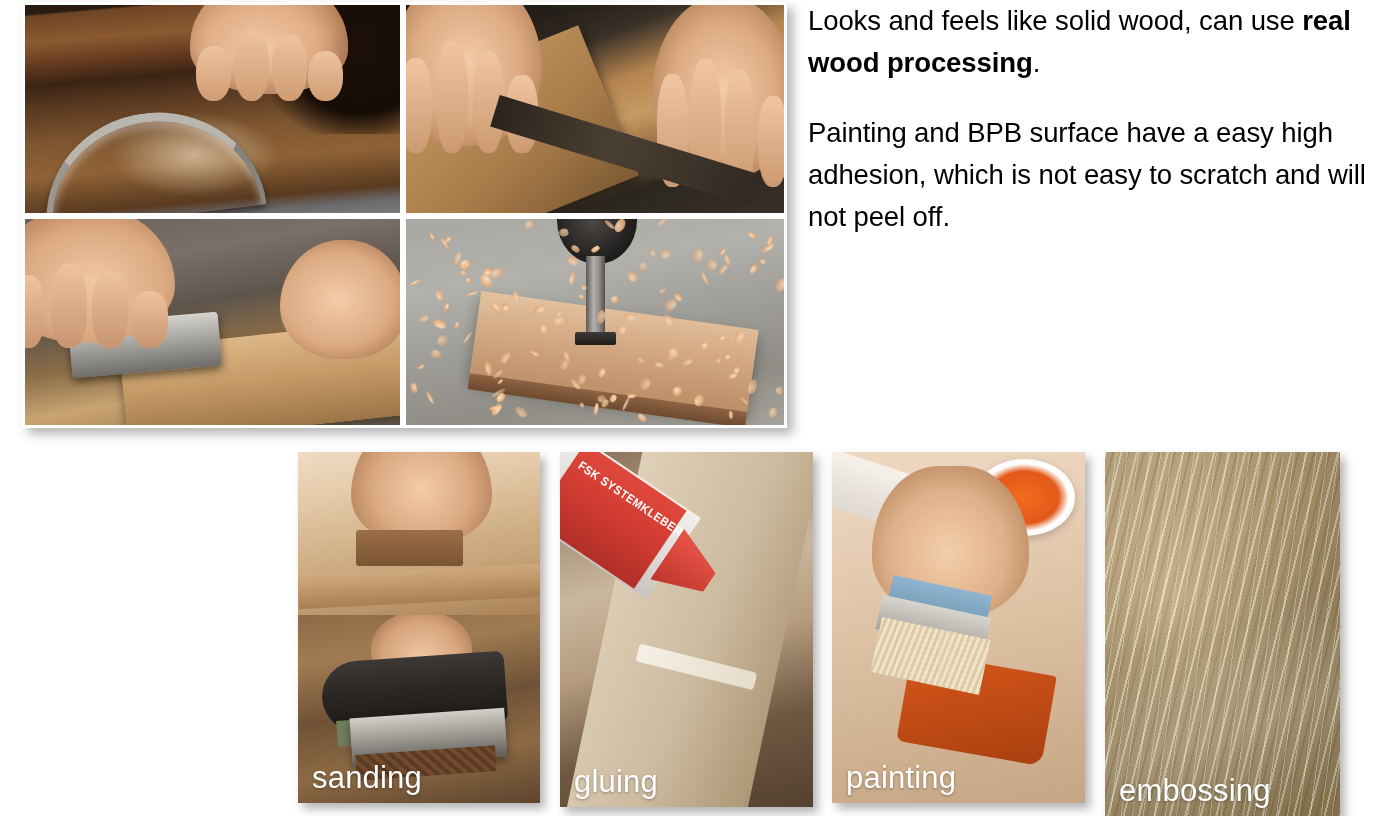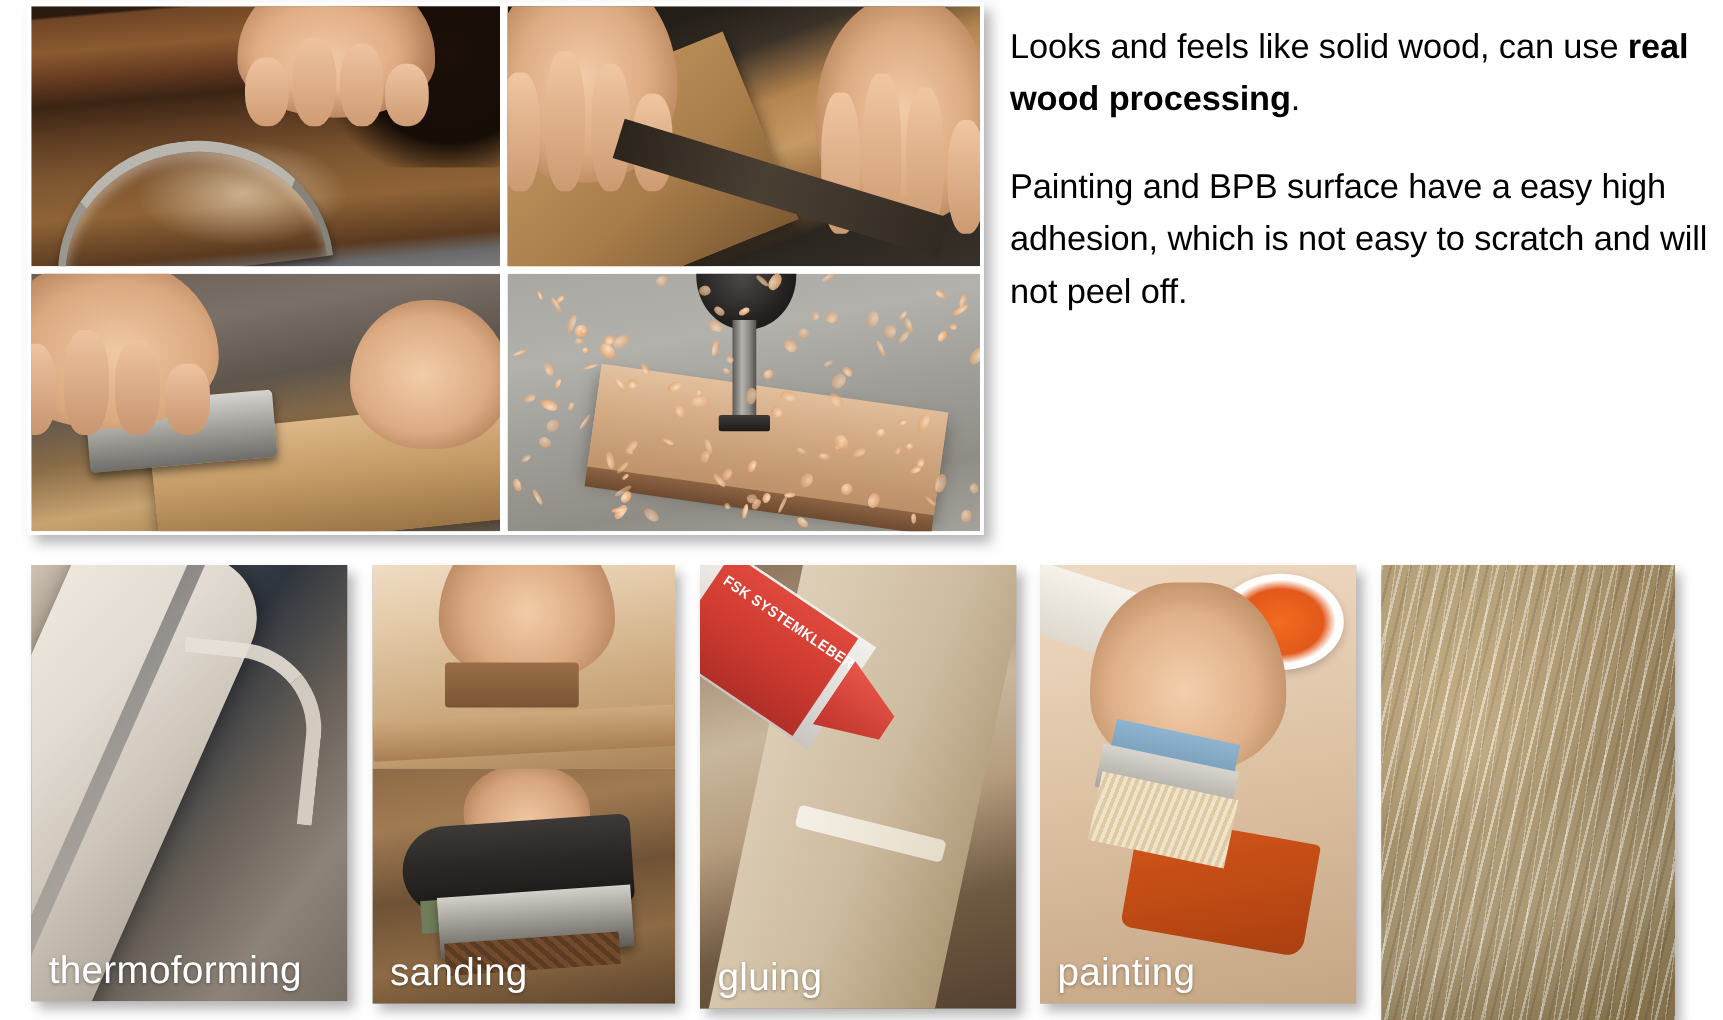--- a/index.html
+++ b/index.html
@@ -174,21 +174,21 @@
   }
   .chips { position:absolute; inset:0; z-index:4; }
   .chips span {
     position:absolute; display:block;
     background: radial-gradient(ellipse at 40% 35%, #ffe1c2, #e0a675 70%, #b9794a);
     border-radius: 50% 40% 55% 45%;
   }
 
   
   .text-block {
-    position: absolute; left: 808px; top: 16px;
+    position: absolute; left: 808px; top: 0;
     width: 566px; height: 400px;
     color: #000000;
     font-size: 27.5px;
     line-height: 42px;
     letter-spacing: -0.1px;
   }
   .text-block p { margin: 0 0 28px 0; }
   .text-block p:last-child { margin-bottom: 0; }
   .text-block b { font-weight: bold; }
 
@@ -570,26 +570,20 @@
       </div>
     </div>
 
   </div>
 
   <div class="text-block">
     <p><span>Looks and feels like solid wood, can use </span><b>real wood processing</b><span>.</span></p>
     <p>Painting and BPB surface have a easy high adhesion, which is not easy to scratch and will not peel off.</p>
   </div>
 
-  <div class="card" id="card-thermoforming">
-    <div class="photo ph-thermo">
-      <div class="thermo-lip"></div>
-    </div>
-    <div class="caption">thermoforming</div>
-  </div>
 
   <div class="card" id="card-sanding">
     <div class="photo">
       <div class="ph-sand-top">
         <div class="sand-hand"></div>
         <div class="sand-block"></div>
       </div>
       <div class="ph-sand-bot">
         <div class="sander-hand"></div>
         <div class="sander-body"></div>
@@ -625,15 +619,16 @@
       <div class="hand"></div>
       <div class="brush-handle"></div>
       <div class="ferrule"></div>
       <div class="bristles"></div>
     </div>
     <div class="caption">painting</div>
   </div>
 
   <div class="card" id="card-embossing">
     <div class="photo ph-emboss"></div>
+    <div class="caption">embossing</div>
   </div>
 
 </div>
 
 </body></html>

